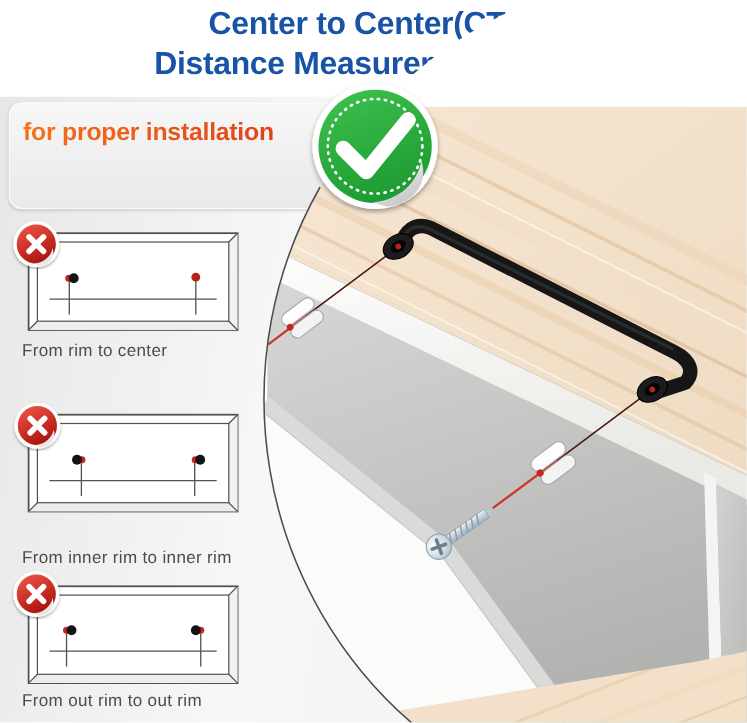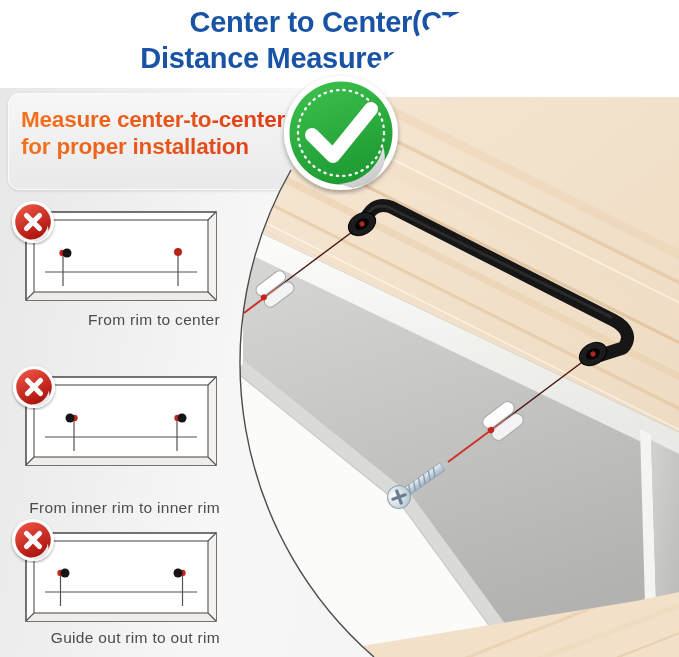--- a/index.html
+++ b/index.html
@@ -14,40 +14,39 @@
   
   .callout{position:absolute;left:8px;top:5px;width:338px;height:97px;border-radius:12px;
            background:linear-gradient(180deg,#f7f7f7,#e9e9e9);
            box-shadow:0 1px 3px rgba(0,0,0,.12), inset 0 0 0 1px #fbfbfb;
            padding:13px 0 0 13px;box-sizing:border-box;}
   .callout-line{font-size:22.5px;font-weight:bold;line-height:27px;letter-spacing:-0.2px;
            background:linear-gradient(93deg,#f3731d,#d92e15);
            -webkit-background-clip:text;background-clip:text;color:transparent;}
   
   .diagram-svg{position:absolute;left:20px;}
-  .diagram-caption{position:absolute;left:20px;width:200px;text-align:right;
+  .diagram-caption{position:absolute;left:20px;width:200px;text-align:left;
            font-size:15.5px;color:#4c4c4c;letter-spacing:.3px;}
   .badge-svg{position:absolute;}
   .scene-svg{position:absolute;left:0;top:0;}
   .sticker-svg{position:absolute;left:279px;top:71px;}
 </style>
 </head>
 <body>
 
 <div class="page">
 
   <div class="title">
     <div>Center to Center(CTC)</div>
     <div>Distance Measurement Guide</div>
   </div>
 
   <div class="content">
 
     <div class="callout">
-      <div class="callout-line">Measure center-to-center</div>
       <div class="callout-line">for proper installation</div>
     </div>
   </div>
 
   <svg class="diagram-svg" style="top:208px" width="200" height="100">
     <rect x="6" y="4" width="190" height="88" fill="#ffffff" stroke="#54504e" stroke-width="1.6"></rect>
     <polygon points="6,92 14,84 188,84 196,92" fill="#efedeb"></polygon>
     <polygon points="196,4 188,12 188,84 196,92" fill="#f4f2f0"></polygon>
     <rect x="14" y="12" width="174" height="72" fill="#ffffff" stroke="#54504e" stroke-width="1.1"></rect>
     <line x1="6" y1="4" x2="14" y2="12" stroke="#54504e" stroke-width="1.1"></line>
@@ -92,21 +91,21 @@
     <line x1="6" y1="92" x2="14" y2="84" stroke="#54504e" stroke-width="1.1"></line>
     <line x1="196" y1="92" x2="188" y2="84" stroke="#54504e" stroke-width="1.1"></line>
     <line x1="25" y1="63" x2="177" y2="63" stroke="#55514f" stroke-width="1.2"></line>
     <line x1="40.5" y1="44" x2="40.5" y2="77" stroke="#55514f" stroke-width="1.2"></line>
     <line x1="162.5" y1="44" x2="162.5" y2="77" stroke="#55514f" stroke-width="1.2"></line>
     <circle cx="40.5" cy="44" r="3.2" fill="#c4271e"></circle>
     <circle cx="45" cy="44" r="4.5" fill="#141414"></circle>
     <circle cx="162.5" cy="44" r="3.2" fill="#c4271e"></circle>
     <circle cx="158" cy="44" r="4.5" fill="#141414"></circle>
   </svg>
-  <div class="diagram-caption" style="top:629px">Guide out rim to out rim</div>
+  <div class="diagram-caption" style="top:629px">From out rim to out rim</div>
 
   <svg class="scene-svg" width="679" height="657">
     <defs>
       <clipPath id="circleClip">
           <circle cx="630" cy="363" r="390"></circle>
         </clipPath>
       <clipPath id="woodClip">
           <polygon points="243,97 679,97 679,432 243,224"></polygon>
         </clipPath>
       <clipPath id="floorClip">

